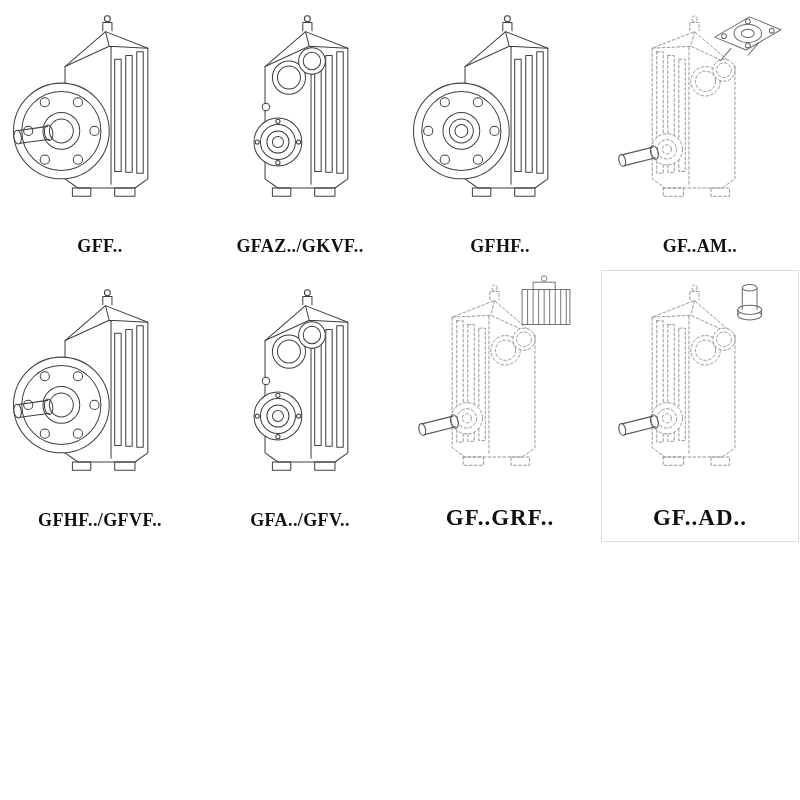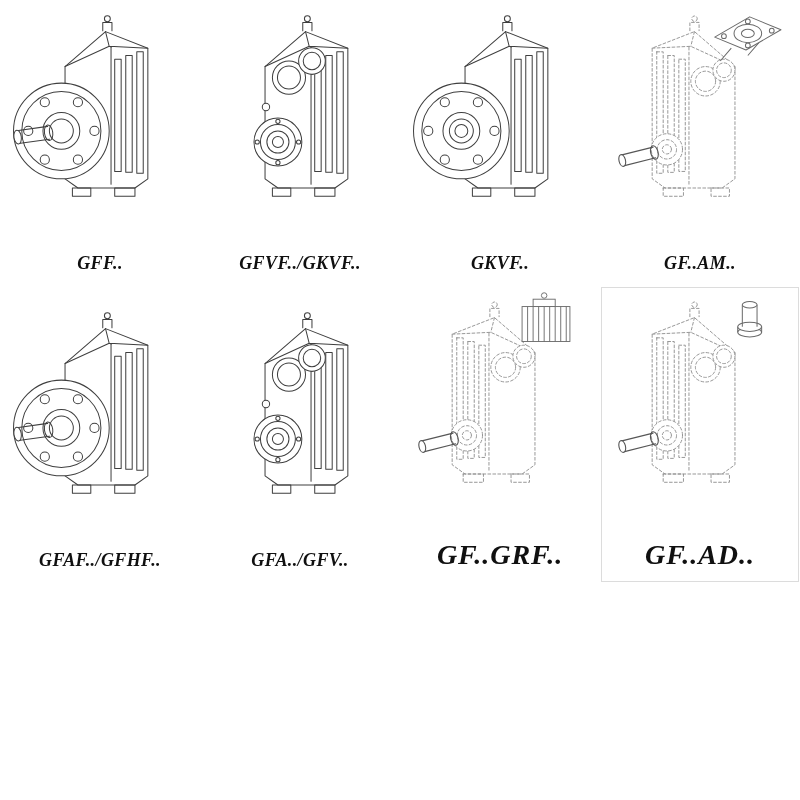--- a/index.html
+++ b/index.html
@@ -9,23 +9,23 @@
     grid-template-columns:repeat(4,1fr);
     grid-template-rows:repeat(3,1fr);
   }
   figure.cell{
     margin:0;display:flex;flex-direction:column;align-items:center;
     justify-content:flex-end;padding:4px 2px 12px;box-sizing:border-box;
   }
   svg.fig{color:#3f3f3f;display:block;}
   figcaption{
     font-weight:bold;font-size:18px;letter-spacing:.4px;color:#101010;
-    margin-top:19px;white-space:nowrap;text-align:center;font-style:italic;
+    margin-top:2px;white-space:nowrap;text-align:center;
   }
-  .big figcaption{font-size:28px;letter-spacing:1px;}
+  .big figcaption{font-size:23px;letter-spacing:1px;}
   .boxed{outline:1px solid #dcdcdc;outline-offset:-2px;}
   .dash{color:#8f8f8f;stroke-dasharray:3 2.4;}
   .mid{color:#6a6a6a;}
   .shaft{color:#565656;}
   .defs-holder{position:absolute;width:0;height:0;overflow:hidden;}
 </style>
 </head>
 <body>
 
 <svg class="defs-holder" aria-hidden="true">
@@ -176,52 +176,52 @@
     </svg>
     <figcaption>GFF..</figcaption>
   </figure>
 
   <figure class="cell">
     <svg class="fig" viewBox="0 0 200 250" width="184" height="230">
       <use href="#bodyL"></use>
         <use href="#bores"></use>
         <use href="#bearing"></use>
     </svg>
-    <figcaption>GFVF../GKVF..</figcaption>
+    <figcaption>GFAZ../GKVF..</figcaption>
   </figure>
 
 
   <figure class="cell">
     <svg class="fig" viewBox="0 0 200 250" width="184" height="230">
       <use href="#bodyL"></use>
         <use href="#flange"></use>
       <circle cx="58" cy="138" r="7" stroke="currentColor" fill="none" stroke-width="1.1"></circle>
     </svg>
-    <figcaption>GKVF..</figcaption>
+    <figcaption>GFHF..</figcaption>
   </figure>
 
 
 
   <figure class="cell">
     <svg class="fig" viewBox="0 0 200 250" width="184" height="230">
       <use class="dash" href="#bodyRd"></use>
       <use class="mid" href="#amflange"></use>
       <use class="shaft" href="#shaftL"></use>
     </svg>
     <figcaption>GF..AM..</figcaption>
   </figure>
 
 
   <figure class="cell">
     <svg class="fig" viewBox="0 0 200 250" width="184" height="230">
       <use href="#bodyL"></use>
         <use href="#flange"></use>
         <use href="#flangeshaft"></use>
     </svg>
-    <figcaption>GFAF../GFHF..</figcaption>
+    <figcaption>GFHF../GFVF..</figcaption>
   </figure>
 
   <figure class="cell">
     <svg class="fig" viewBox="0 0 200 250" width="184" height="230">
       <use href="#bodyL"></use>
         <use href="#bores"></use>
         <use href="#bearing"></use>
     </svg>
     <figcaption>GFA../GFV..</figcaption>
   </figure>

